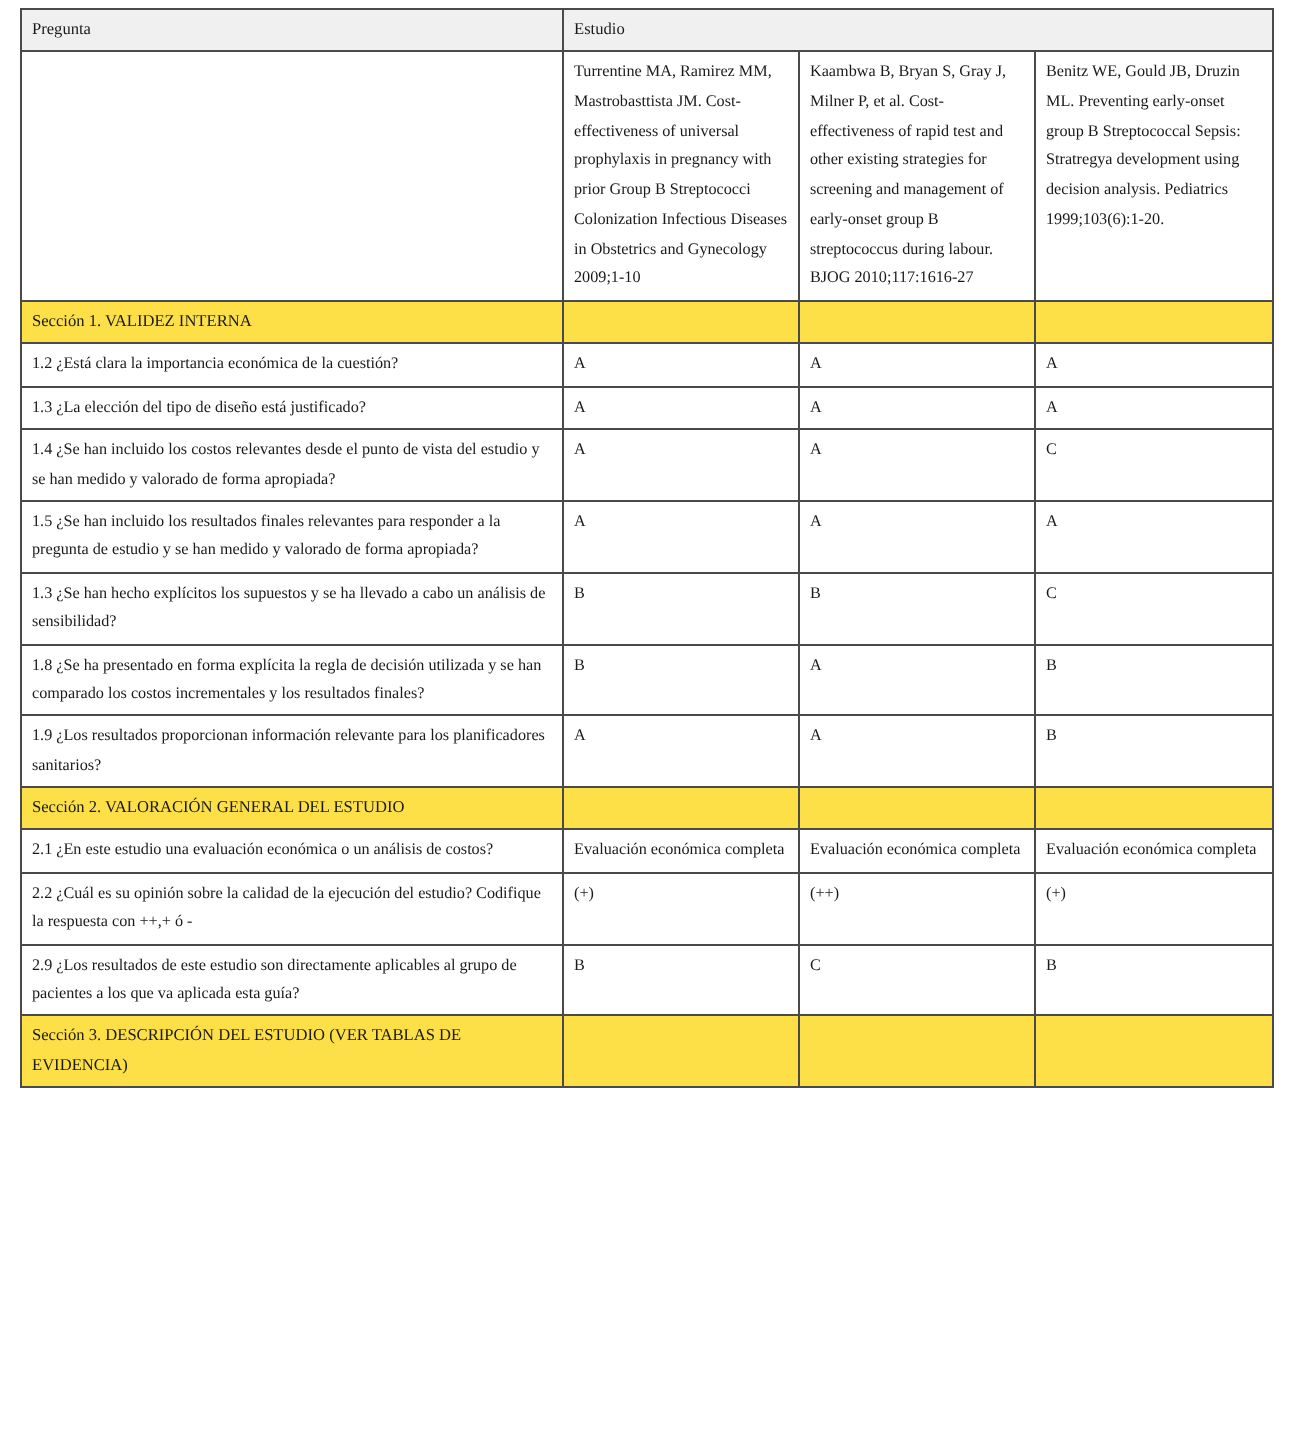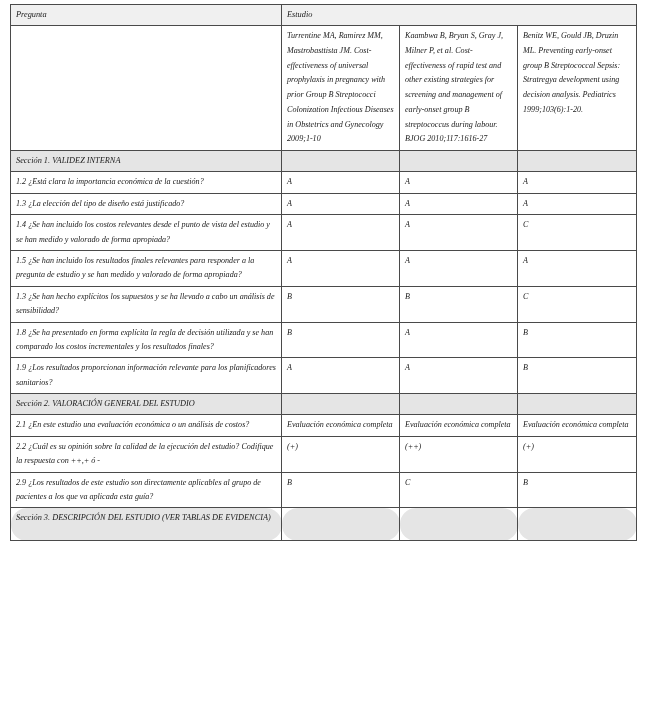--- a/index.html
+++ b/index.html
@@ -14,54 +14,53 @@
     color: #1a1a1a;
     overflow: hidden;
   }
   #appraisal-table {
     border-collapse: collapse;
     table-layout: fixed;
     width: 626px;
     margin: 4px 0 0 10px;
     font-size: 8.1px;
     line-height: 1.72;
-    font-style: italic;
   }
   #appraisal-table td,
   #appraisal-table th {
     border: 1px solid #4a4a4a;
     vertical-align: top;
     padding: 3px 4px 3px 5px;
     text-align: left;
     font-weight: normal;
   }
   col.c-question { width: 271px; }
   col.c-study    { width: 118px; }
   col.c-study3   { width: 119px; }
 
   .hdr {
     background: #f0f0f0;
     font-weight: bold;
     font-size: 8.3px;
   }
   .hdr-top td { padding-top: 4px; padding-bottom: 4px; }
   .section-row td {
-    background: #e5e5e5;
+    background: #fde047;
     font-weight: bold;
     font-size: 8.3px;
   }
   .cite {
     line-height: 1.82;
     padding-top: 5px;
     padding-bottom: 5px;
   }
   .qcell { line-height: 1.78; }
   .acell { white-space: pre-line; }
   .blank { }
-  .r-tall td { height: 26px; border-radius: 16px; }
+  .r-tall td { height: 26px; }
 </style>
 </head>
 <body>
 
 <table id="appraisal-table">
   <colgroup>
     <col class="c-question">
     <col class="c-study">
     <col class="c-study">
     <col class="c-study3">

